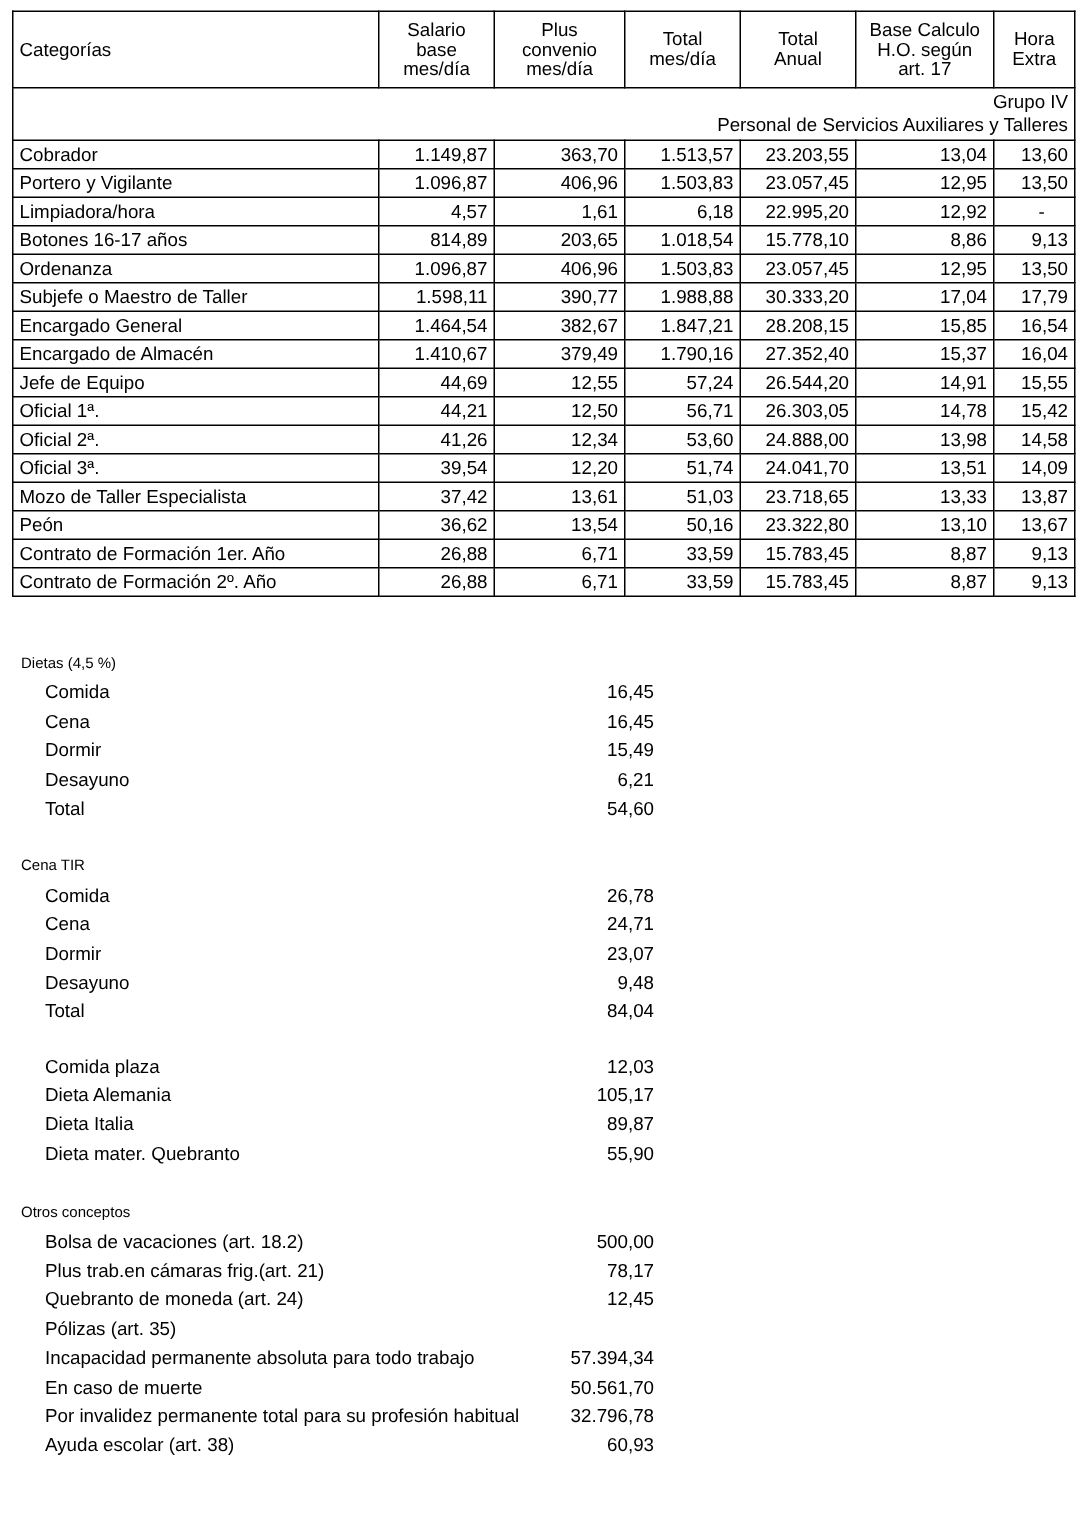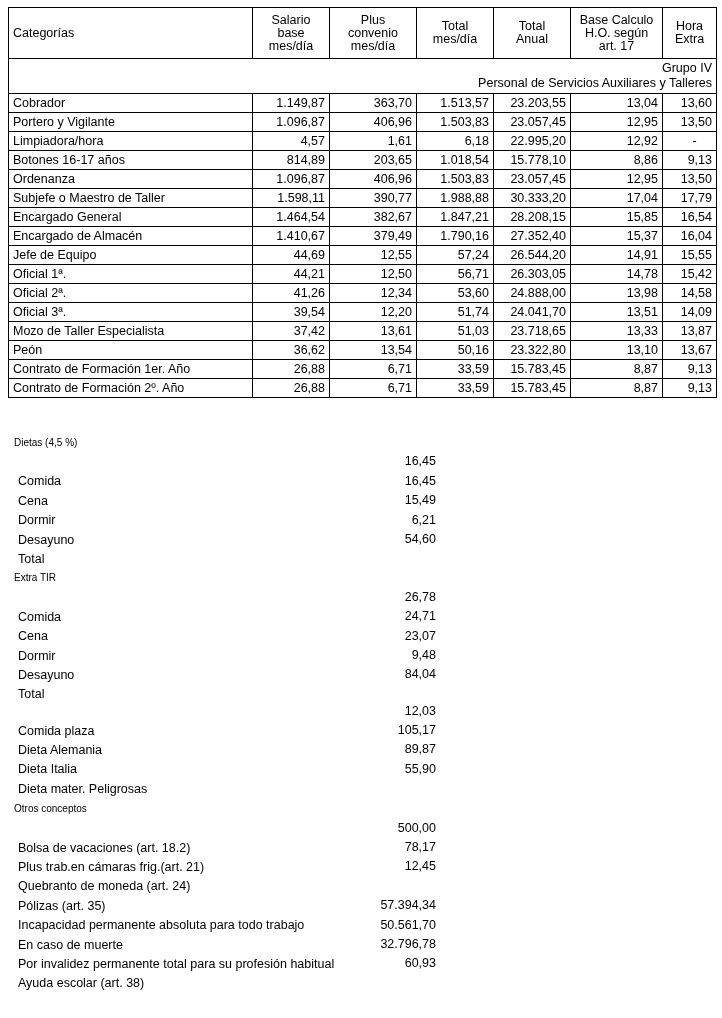--- a/index.html
+++ b/index.html
@@ -17,21 +17,21 @@
     font-size: 12.5px; line-height: 14px; white-space: nowrap;
   }
   table.salary th { text-align: center; height: 50px; line-height: 13px; }
   table.salary th.cat { text-align: left; margin-left: 40px; }
   table.salary td { height: 18px; text-align: right; }
   table.salary td.name { text-align: left; }
   table.salary td.group { text-align: right; height: 34px; line-height: 15px; vertical-align: middle; }
   table.salary td.dash { text-align: center; padding-left: 14px; }
   .list { position: absolute; left: 14px; width: 422px; }
   .row { position: relative; height: 19.4px; line-height: 19.4px; font-size: 12.5px; }
-  .row .lbl { position: absolute; left: 4px; margin-top: 20px; }
+  .row .lbl { position: absolute; left: 16px; }
   .row .val { position: absolute; right: 0; }
   .heading { height: 19.4px; line-height: 19.4px; font-size: 10px; }
 </style>
 </head>
 <body>
 
 <table class="salary">
   <colgroup>
     <col style="width:244px">
       <col style="width:77px">
@@ -245,21 +245,21 @@
       <div class="row">
         <span class="lbl">Desayuno</span>
         <span class="val">6,21</span>
       </div>
       <div class="row">
         <span class="lbl">Total</span>
         <span class="val">54,60</span>
       </div>
     </div>
   <div style="height:19px"></div>
-  <div class="heading">Extra TIR</div>
+  <div class="heading">Cena TIR</div>
   <div id="tir-list">
       <div class="row">
         <span class="lbl">Comida</span>
         <span class="val">26,78</span>
       </div>
       <div class="row">
         <span class="lbl">Cena</span>
         <span class="val">24,71</span>
       </div>
       <div class="row">
@@ -283,21 +283,21 @@
       </div>
       <div class="row">
         <span class="lbl">Dieta Alemania</span>
         <span class="val">105,17</span>
       </div>
       <div class="row">
         <span class="lbl">Dieta Italia</span>
         <span class="val">89,87</span>
       </div>
       <div class="row">
-        <span class="lbl">Dieta mater. Peligrosas</span>
+        <span class="lbl">Dieta mater. Quebranto</span>
         <span class="val">55,90</span>
       </div>
     </div>
   <div style="height:20px"></div>
   <div class="heading">Otros conceptos</div>
   <div id="otros-list">
       <div class="row">
         <span class="lbl">Bolsa de vacaciones  (art. 18.2)</span>
         <span class="val">500,00</span>
       </div>

